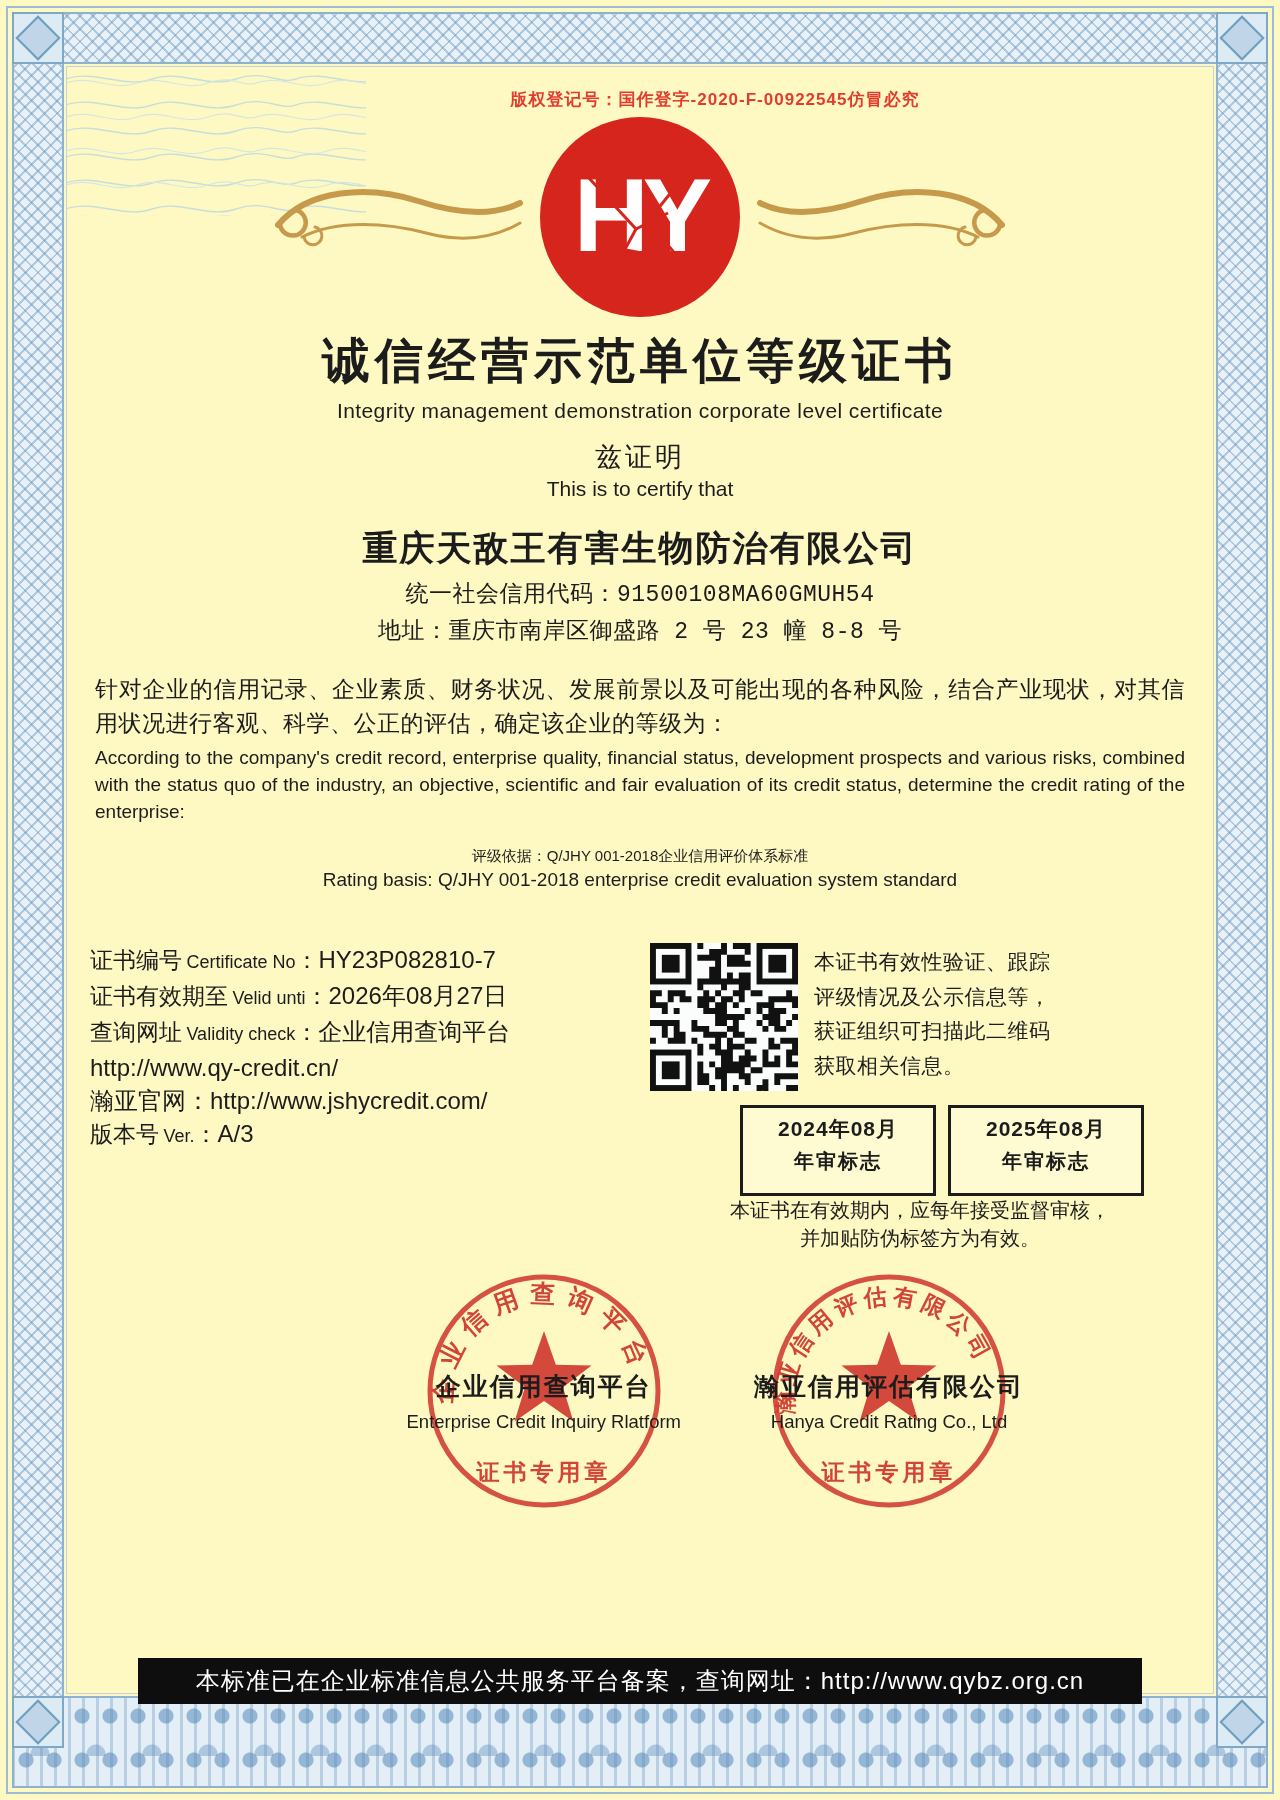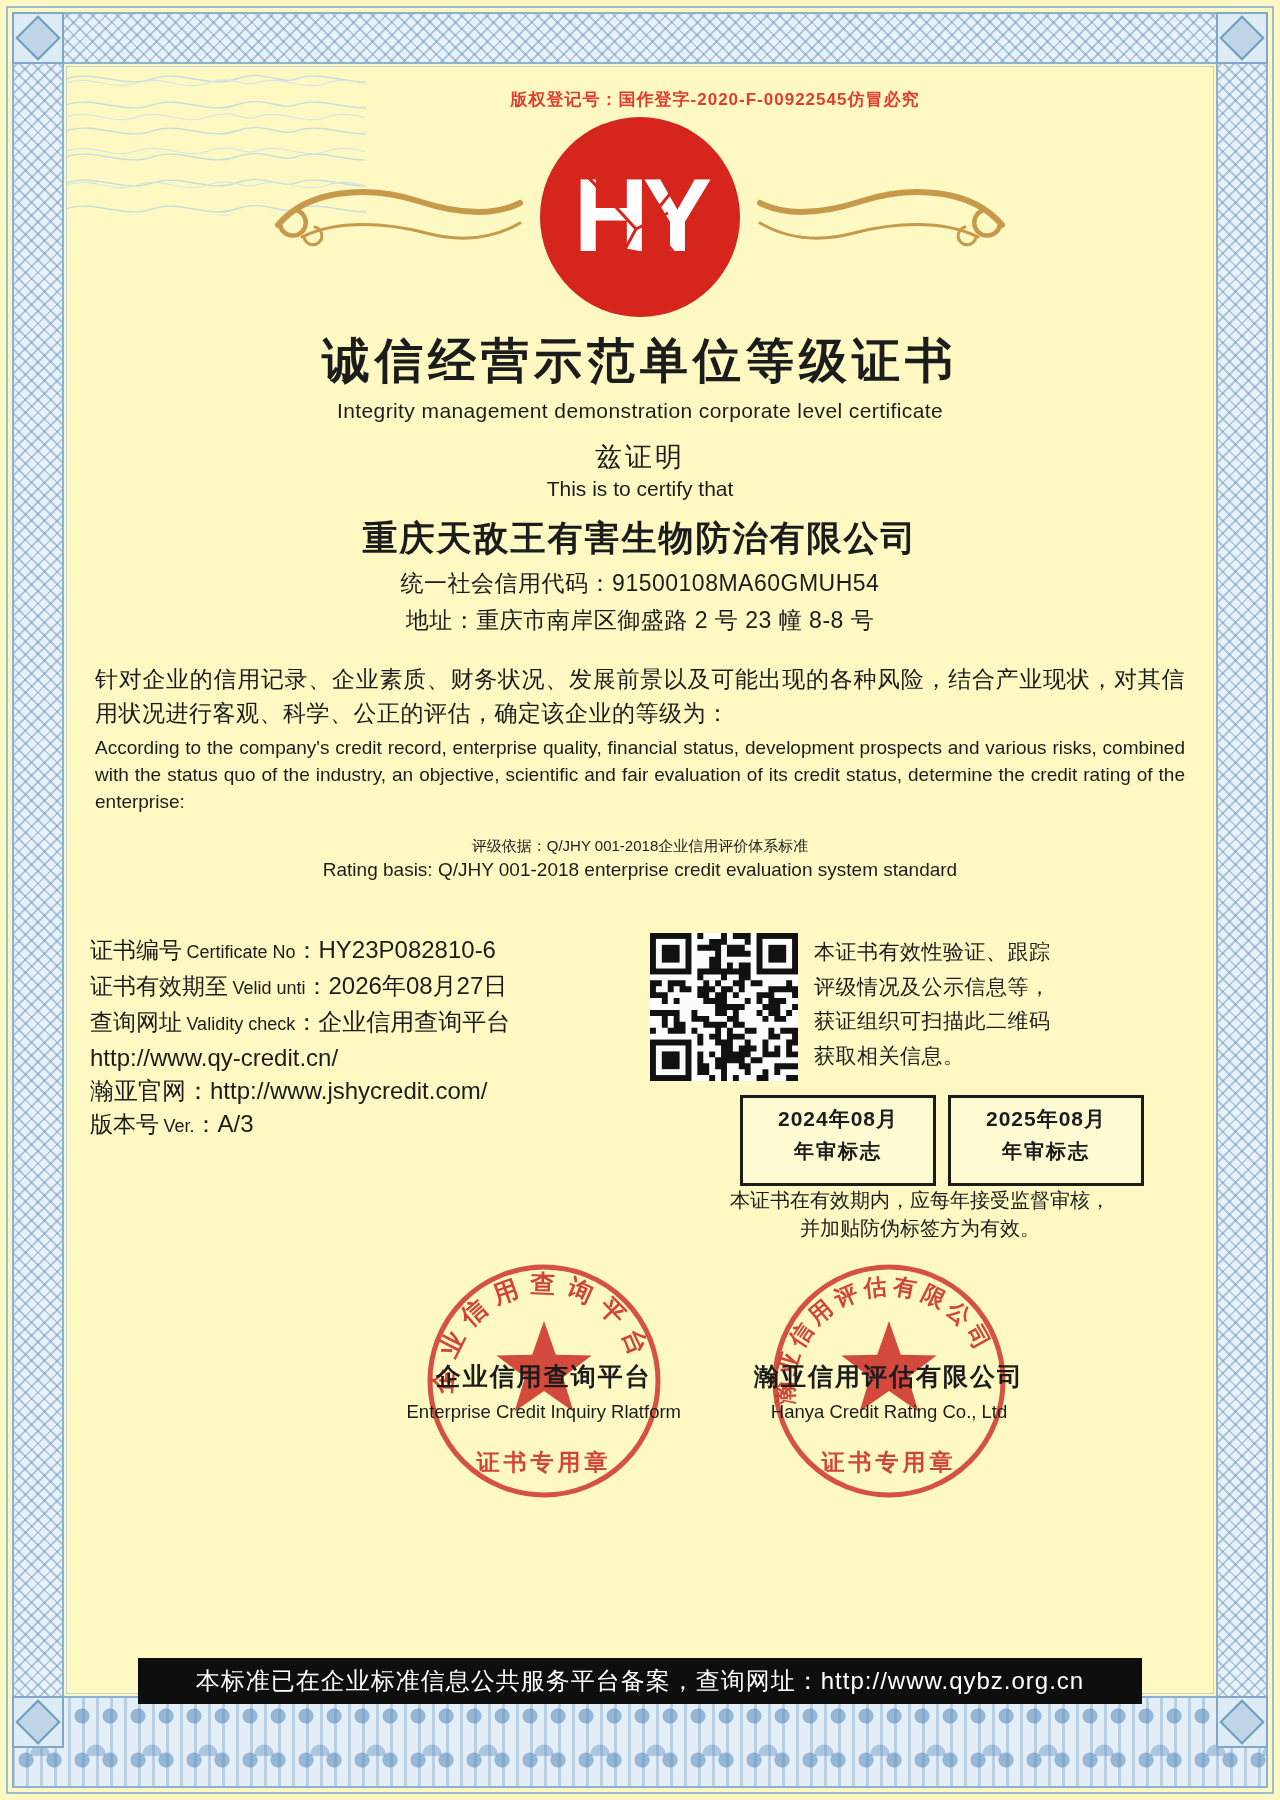--- a/index.html
+++ b/index.html
@@ -41,22 +41,22 @@
   .flourish{width:258px; height:84px; flex:0 0 auto;}
   .flourish.mirror{transform:scaleX(-1);}
   .logo{position:relative; width:200px; height:200px; border-radius:50%; background:#d6251d; flex:0 0 auto;
         display:flex; align-items:center; justify-content:center;}
   .logo-text{font-size:104px; font-weight:900; color:#fff; letter-spacing:-6px; line-height:1; transform:translateY(-2px);}
   .logo-cracks{position:absolute; inset:0;}
   .title-zh{margin-top:8px; font-size:48px; font-weight:bold; letter-spacing:5px;}
   .title-en{margin-top:6px; font-size:21px; letter-spacing:.4px;}
   .certify-zh{margin-top:16px; font-size:27px; letter-spacing:3px;}
   .certify-en{margin-top:2px; font-size:21px;}
-  .company{margin-top:14px; font-size:35px; font-weight:bold; letter-spacing:2px;}
-  .code-line,.addr-line{font-size:23px; margin-top:6px; letter-spacing:.5px;}
+  .company{margin-top:24px; font-size:35px; font-weight:bold; letter-spacing:2px;}
+  .code-line,.addr-line{font-size:23px; margin-top:6px; letter-spacing:.5px;font-family:Liberation Mono, monospace;}
   .para{margin:26px auto 0; width:1090px; text-align:justify;}
   .para-zh{font-size:23px; line-height:34px; letter-spacing:.5px;}
   .para-en{margin-top:4px; font-size:19px; line-height:27px;}
   .level{margin-top:10px; font-size:54px; font-weight:900; color:#d6251d; letter-spacing:1px;}
   .basis-zh{margin-top:22px; font-size:15px;}
   .basis-en{margin-top:3px; font-size:19px;}
   .info{margin:52px auto 0; width:1100px; display:flex; text-align:left;}
   .info-left{flex:0 0 560px;}
   .irow{line-height:33px; white-space:nowrap;}
   .lz{font-size:23px;} .le{font-size:18px;} .lv{font-size:24px;}
@@ -154,21 +154,21 @@
       <div class="para-en">According to the company's credit record, enterprise quality, financial status, development prospects and various risks, combined with the status quo of the industry, an objective, scientific and fair evaluation of its credit status, determine the credit rating of the enterprise:</div>
     </div>
 
     <div class="basis-zh">评级依据：Q/JHY 001-2018企业信用评价体系标准</div>
     <div class="basis-en">Rating basis: Q/JHY 001-2018 enterprise credit evaluation system standard</div>
 
     <div class="info">
       <div class="info-left">
         <div class="irow">
           <span class="lz">证书编号</span>
-          <span class="le">Certificate No</span><span class="lz">：</span><span class="lv">HY23P082810-6</span>
+          <span class="le">Certificate No</span><span class="lz">：</span><span class="lv">HY23P082810-7</span>
         </div>
         <div class="irow">
           <span class="lz">证书有效期至</span>
           <span class="le">Velid unti</span><span class="lz">：</span><span class="lv">2026年08月27日</span>
         </div>
         <div class="irow">
           <span class="lz">查询网址</span>
           <span class="le">Validity check</span><span class="lz">：</span><span class="lv">企业信用查询平台</span>
         </div>
         <div class="irow lv">http://www.qy-credit.cn/</div>

